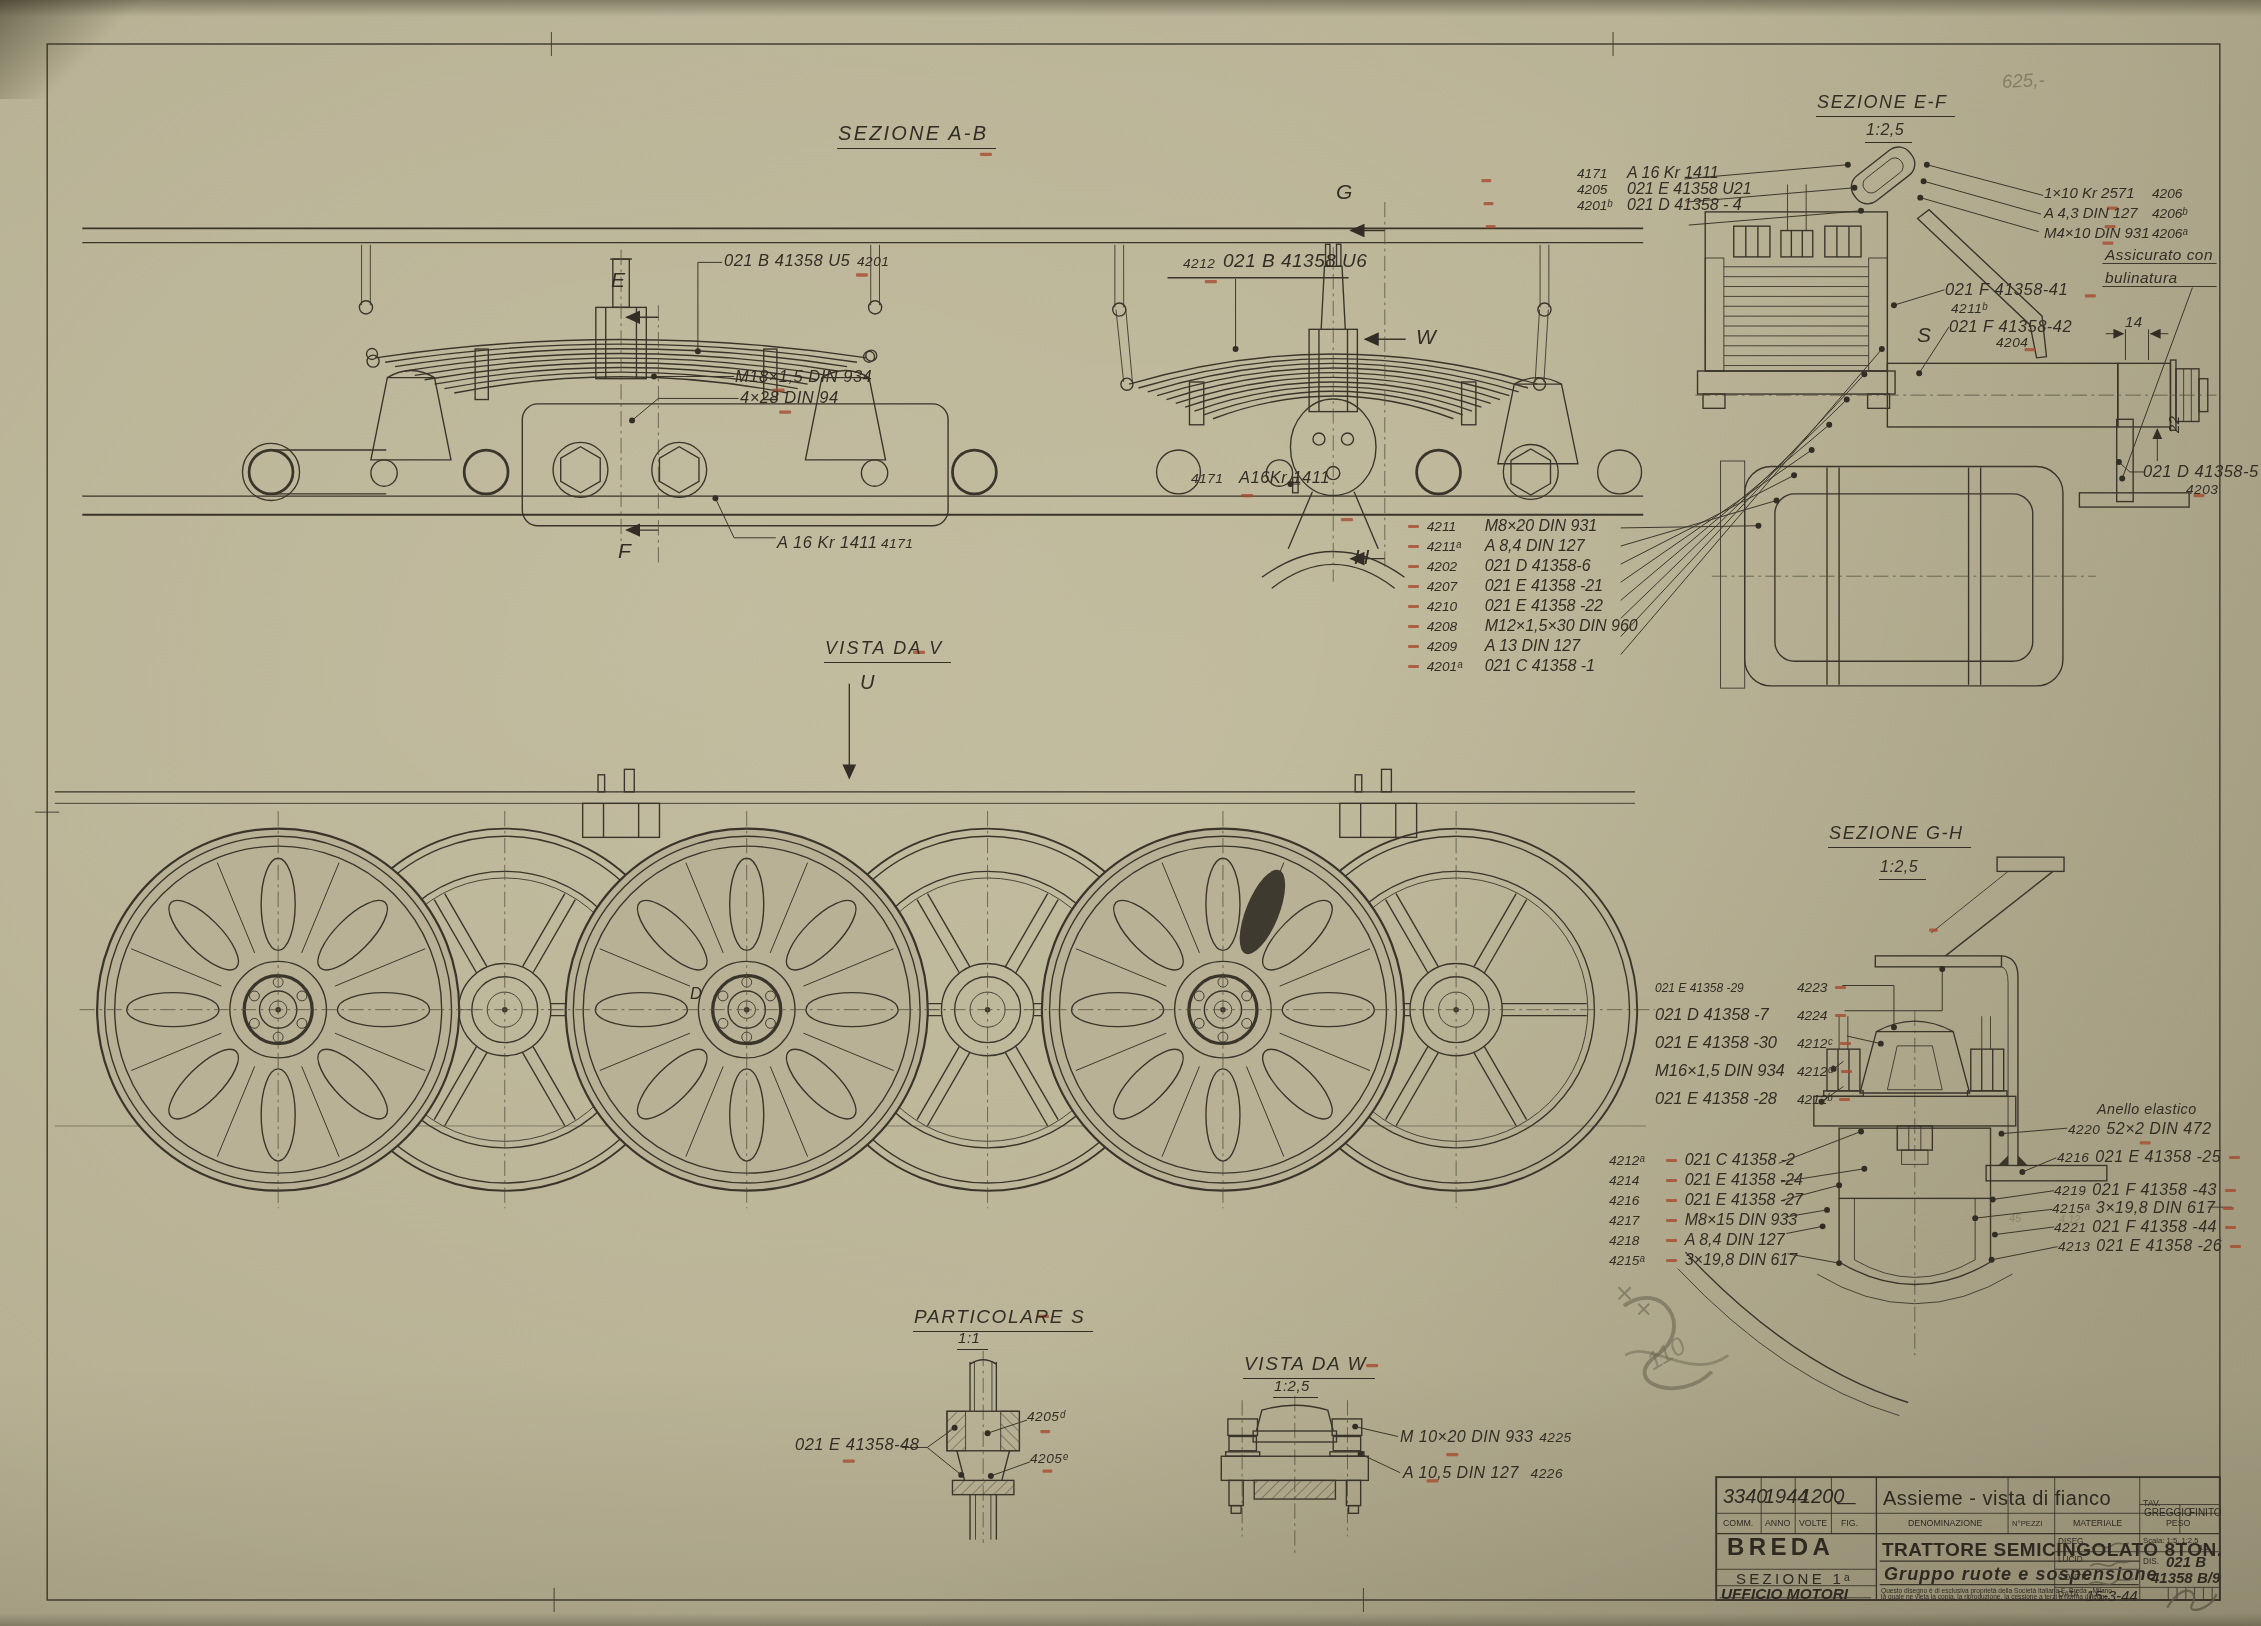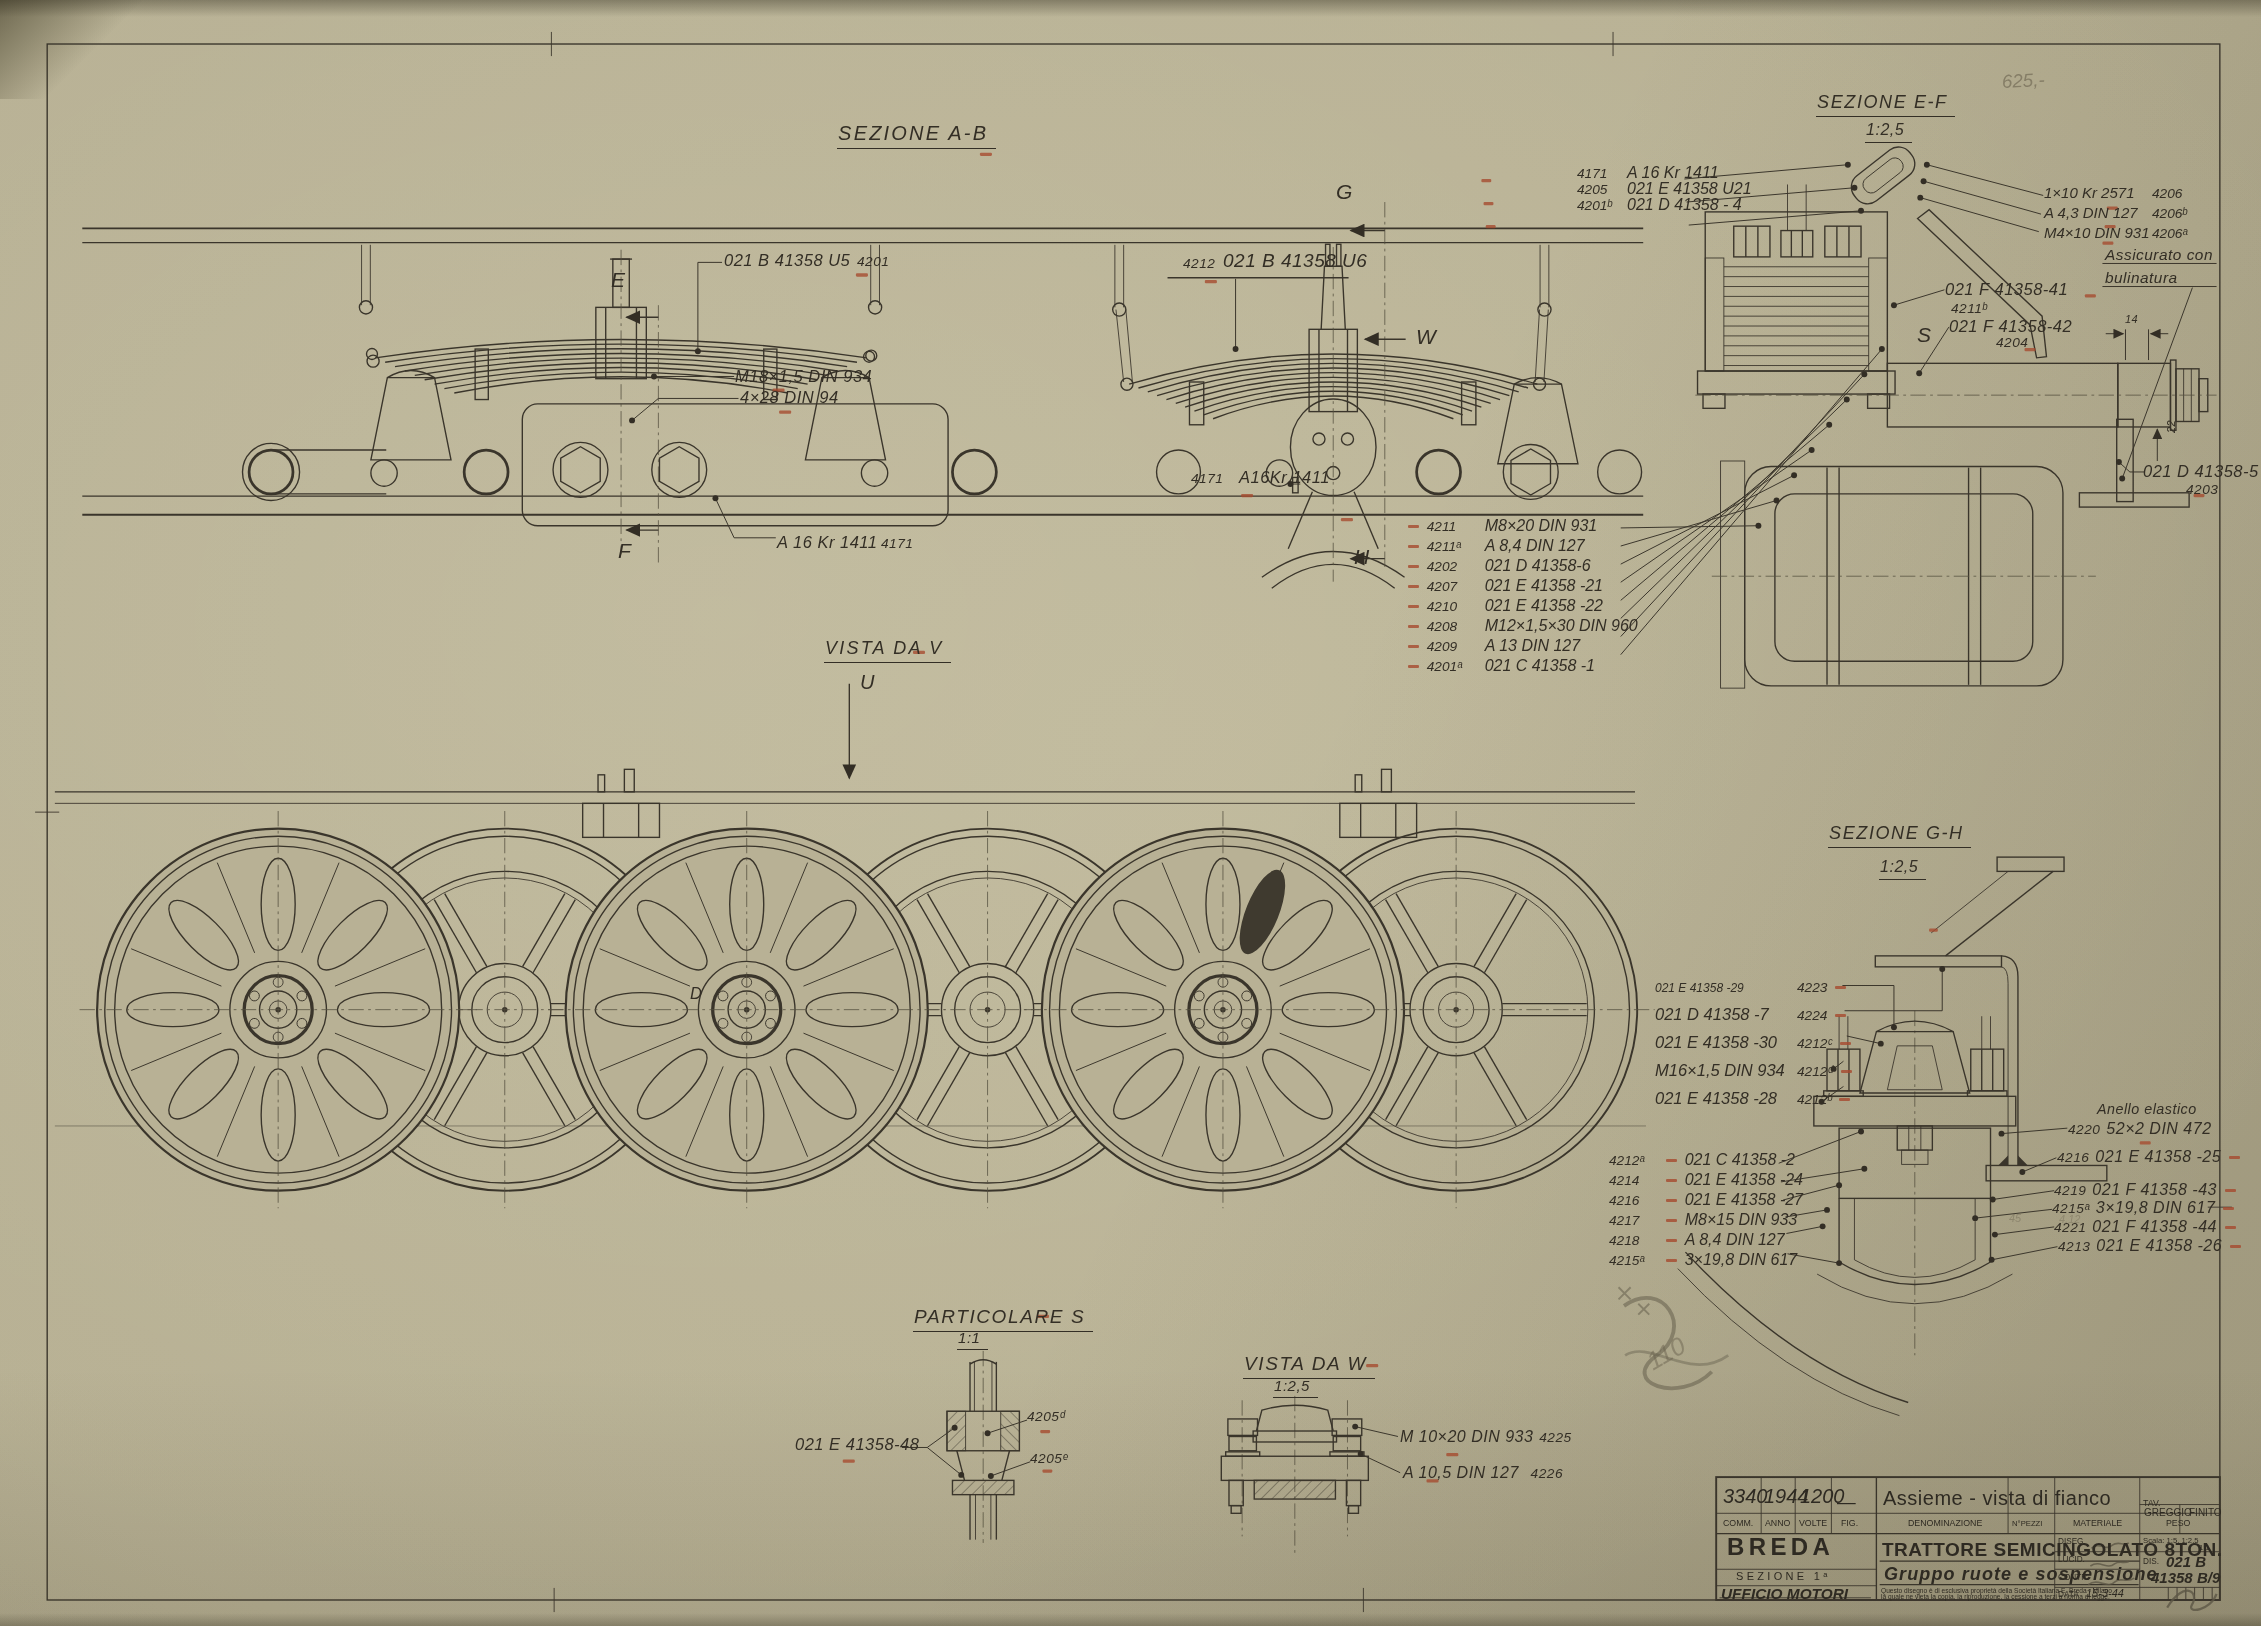--- a/index.html
+++ b/index.html
@@ -19,21 +19,21 @@
   svg{position:absolute;left:0;top:0;}
   .ink{stroke:#3a352b;fill:none;stroke-width:2.5;}
   .ink3{stroke-width:3.5;}
   .thin{stroke-width:1.6;}
   .cl{stroke:#55503f;fill:none;stroke-width:1.4;stroke-dasharray:28 8 5 8;}
   .ldr{stroke:#3a352b;fill:none;stroke-width:1.8;}
   .pstroke{stroke:#5d5746;fill:none;}
   .lbl{position:absolute;white-space:nowrap;font-style:italic;letter-spacing:0.5px;color:#332e25;}
   .tb{position:absolute;white-space:nowrap;font-style:normal;color:#2e2a22;}
   .s12{font-size:6.6px}.s13{font-size:10px}.s14{font-size:7.7px}.s15{font-size:8.2px}.s16{font-size:8.8px}
-  .s20{font-size:11px}.s24{font-size:11px}.s25{font-size:13.7px}.s26{font-size:14.3px}.s27{font-size:15px}
+  .s20{font-size:11px}.s24{font-size:15px}.s25{font-size:13.7px}.s26{font-size:14.3px}.s27{font-size:15px}
   .s28{font-size:15.4px}.s29{font-size:16px}.s30{font-size:16.5px}.s31{font-size:19px}.s33{font-size:18px}
   .s34{font-size:18.7px}.s36{font-size:20px}.s37{font-size:20px}.s38{font-size:21px}.s46{font-size:25px}
   .bold{font-weight:bold}
   .ul{border-bottom:1.6px solid #332e25;padding:0 7.7px 2.7px 1.1px;}
   .list{position:absolute;}
   .lrow{white-space:nowrap;font-style:italic;}
   .ref{display:inline-block;font-size:13.7px;}
   .part{font-size:16px;}
   .rdash{display:inline-block;width:11px;height:2.7px;background:#a64a2e;opacity:.8;margin-right:7.7px;vertical-align:3.3px;border-radius:1.1px;}
   .rdashT{display:inline-block;width:11px;height:2.7px;background:#a64a2e;opacity:.8;margin-left:7.7px;vertical-align:3.3px;border-radius:1.1px;}

